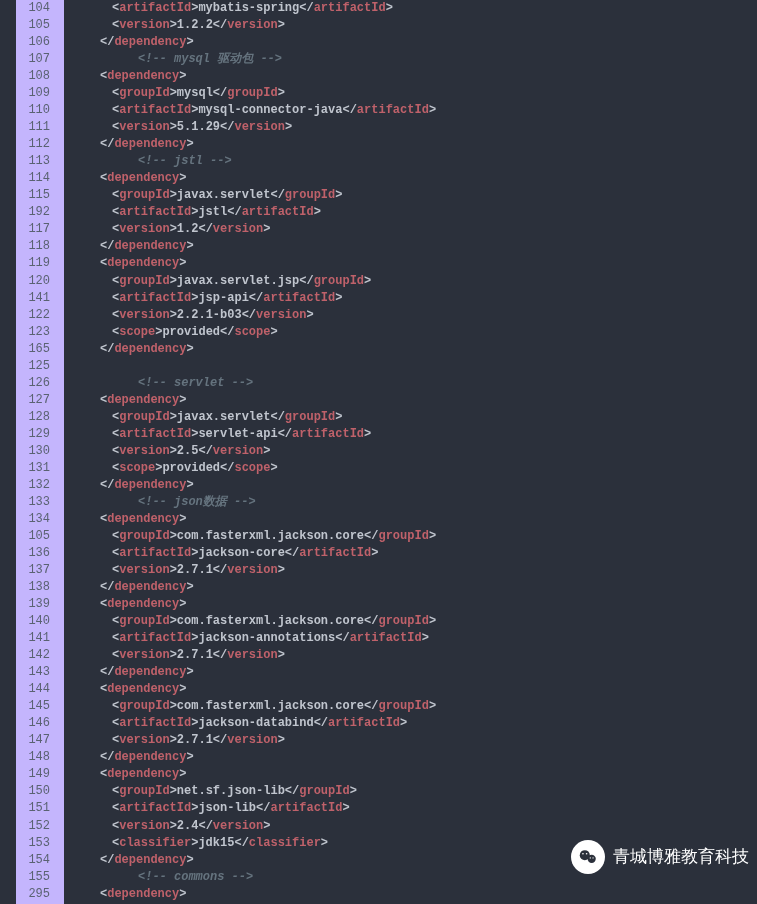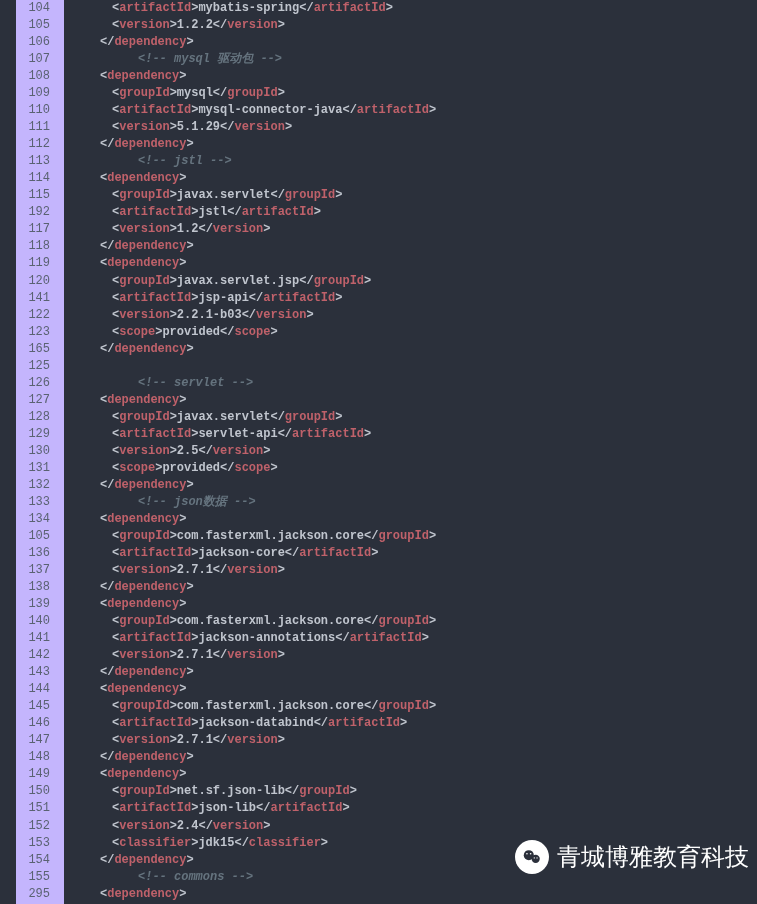--- a/index.html
+++ b/index.html
@@ -44,21 +44,21 @@
   .ind3 { display:inline-block; width: 48px; }
   .watermark {
     position: absolute;
     right: 8px;
     bottom: 30px;
     display: flex;
     align-items: center;
     gap: 8px;
     color: #fff;
     font-family: sans-serif;
-    font-size: 24px;
+    font-size: 17px;
     font-style: normal;
   }
   .wm-icon {
     width: 34px; height: 34px;
     border-radius: 50%;
     background: #fff;
     display:flex;align-items:center;justify-content:center;
   }
   .wm-icon svg { width:22px; height:22px; }
 </style>

